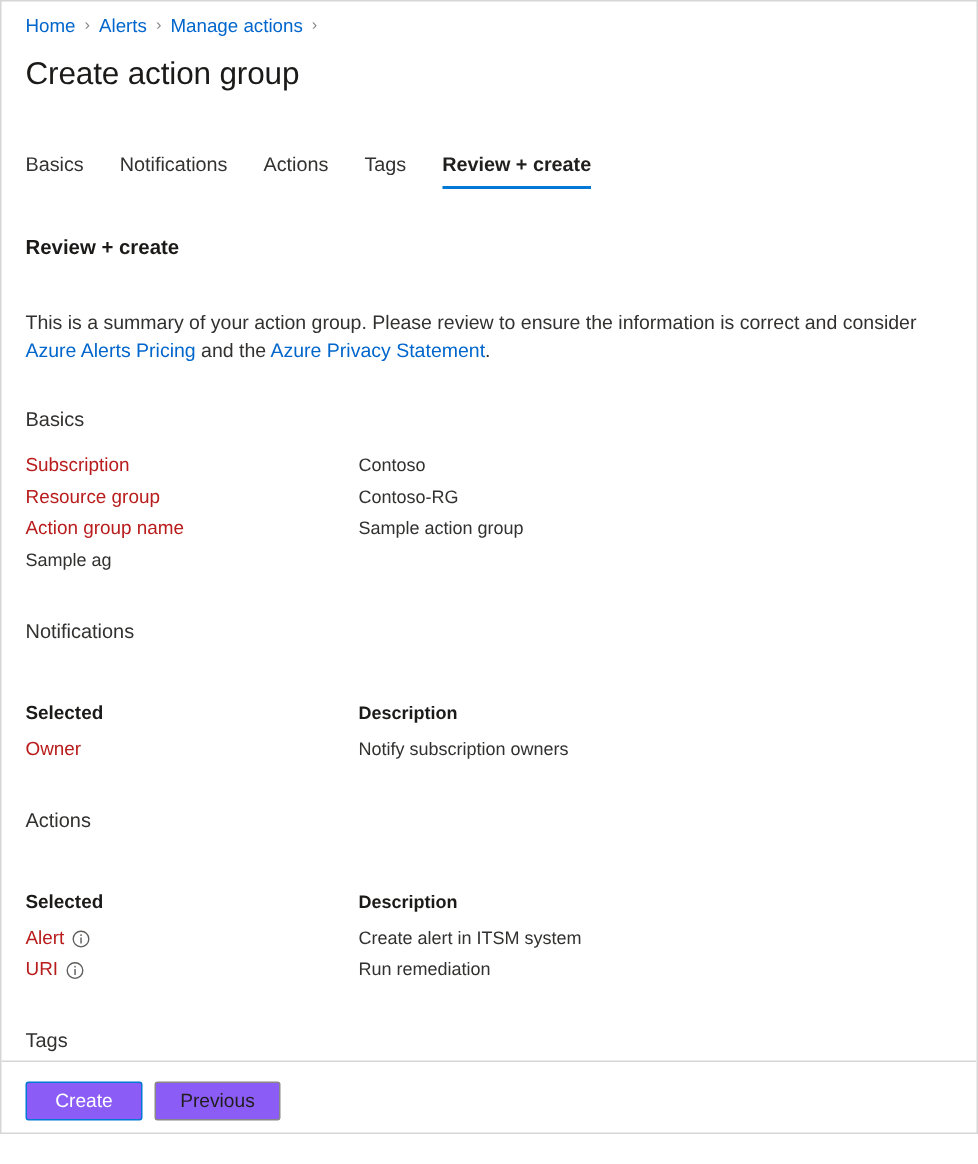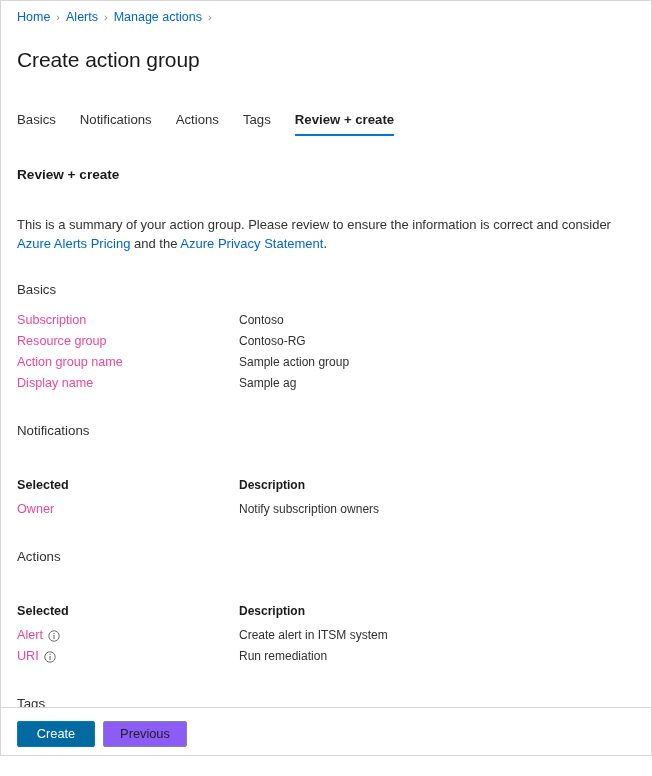--- a/index.html
+++ b/index.html
@@ -49,21 +49,21 @@
     margin: 0 6px;
     font-size: 11px;
     user-select: none;
   }
 
   
   .page-title {
     font-size: 21px;
     font-weight: 400;
     color: #1b1a19;
-    margin: 21px 0 0 0;
+    margin: 11px 0 0 0;
     line-height: 28px;
     letter-spacing: -0.1px;
   }
 
   
   .tabs {
     display: flex;
     align-items: flex-end;
     margin-top: 32px;
     height: 30px;
@@ -129,21 +129,21 @@
   .row {
     display: flex;
     align-items: center;
     line-height: 21px;
     min-height: 21px;
   }
   .cell-label {
     width: 222px;
     flex: 0 0 222px;
     font-size: 12.6px;
-    color: #ec4899;
+    color: #b91c1c;
     display: flex;
     align-items: center;
   }
   .cell-value {
     font-size: 12px;
     color: #323130;
   }
   .row.head .cell-label,
   .row.head .cell-value {
     font-weight: 700;
@@ -179,21 +179,21 @@
     height: 26px;
     line-height: 24px;
     padding: 0 14px;
     box-sizing: border-box;
     cursor: pointer;
     border-radius: 2px;
     white-space: nowrap;
     text-align: center;
   }
   .btn-primary {
-    background: #0369a1;
+    background: #8b5cf6;
     color: #ffffff;
     border: 1px solid #0078d4;
     min-width: 78px;
   }
   .btn-default {
     background: #8b5cf6;
     color: #201f1e;
     border: 1px solid #8a8886;
     min-width: 84px;
     margin-left: 8px;
@@ -246,23 +246,20 @@
             </div>
             <div class="cell-value">Contoso-RG</div>
           </div>
           <div class="row">
             <div class="cell-label">
               <span>Action group name</span>
             </div>
             <div class="cell-value">Sample action group</div>
           </div>
           <div class="row">
-            <div class="cell-label">
-              <span>Display name</span>
-            </div>
             <div class="cell-value">Sample ag</div>
           </div>
         </div>
         <div class="group">
           <div class="group-title">Notifications</div>
           <div class="row head">
             <div class="cell-label">Selected</div>
             <div class="cell-value">Description</div>
           </div>
           <div class="row">

